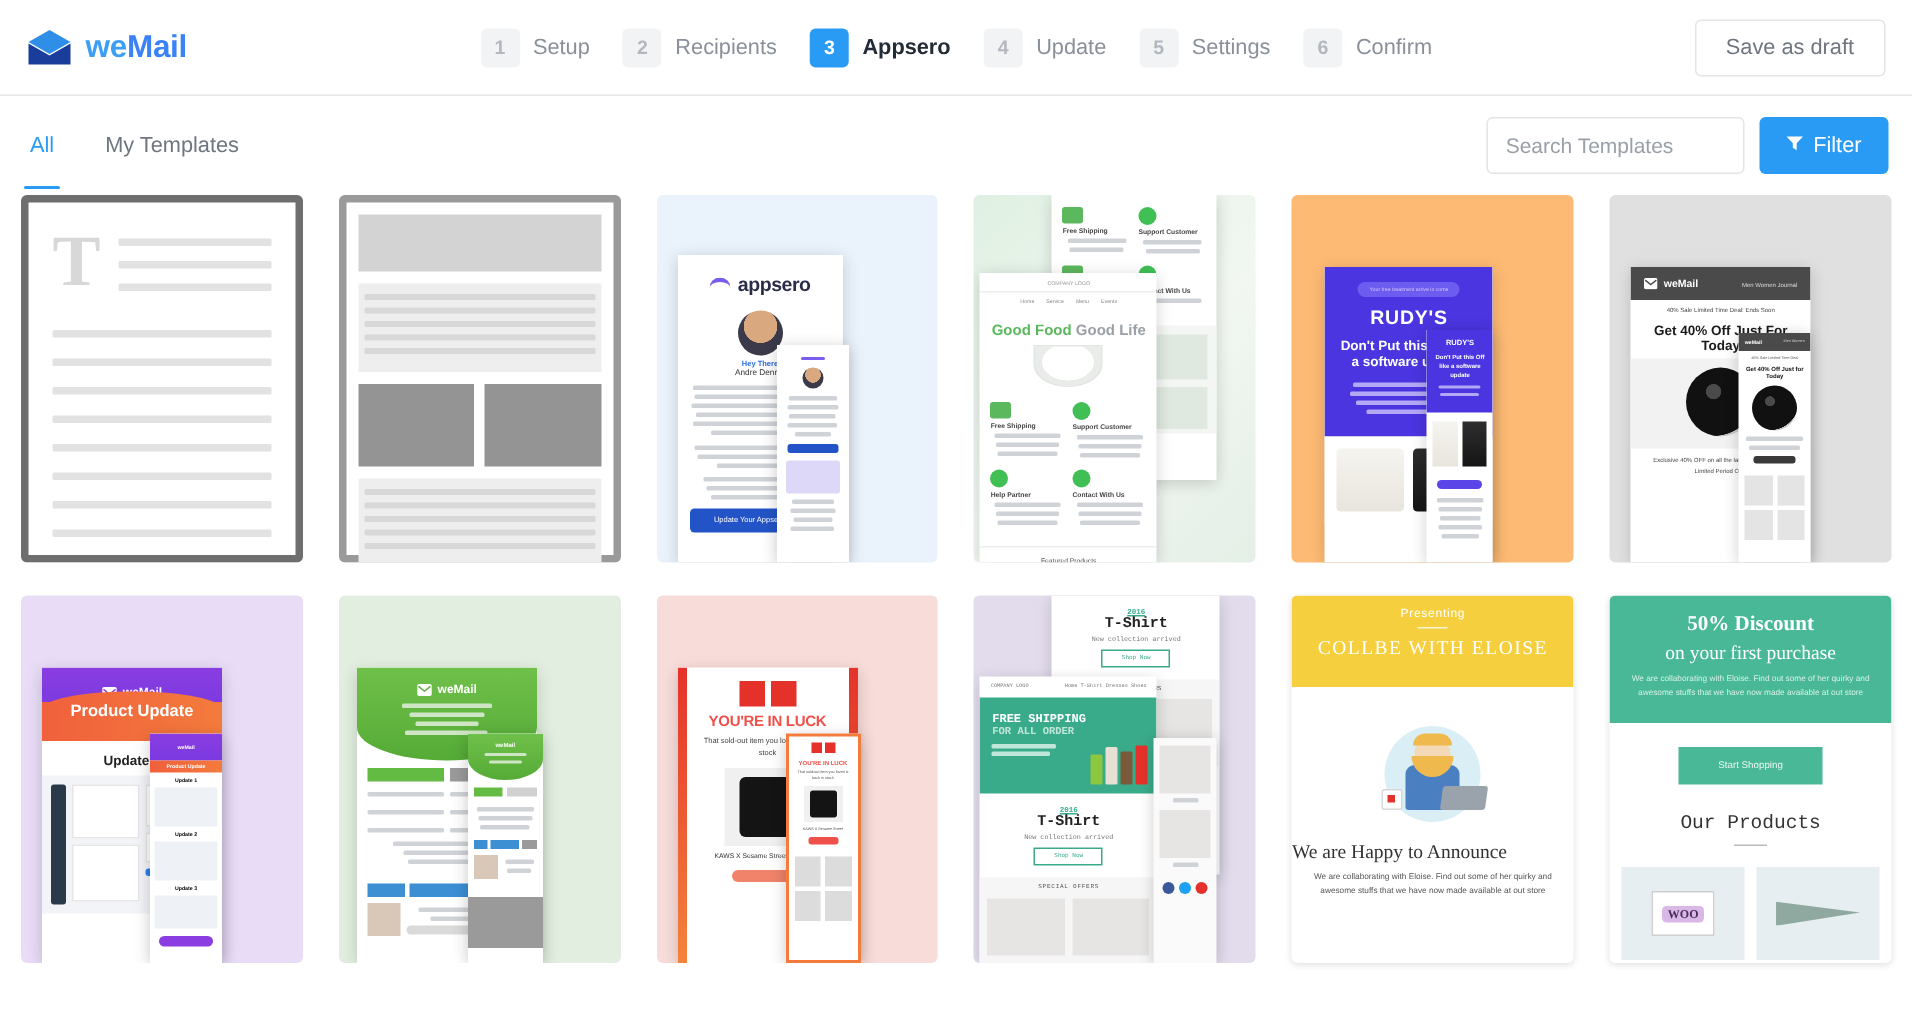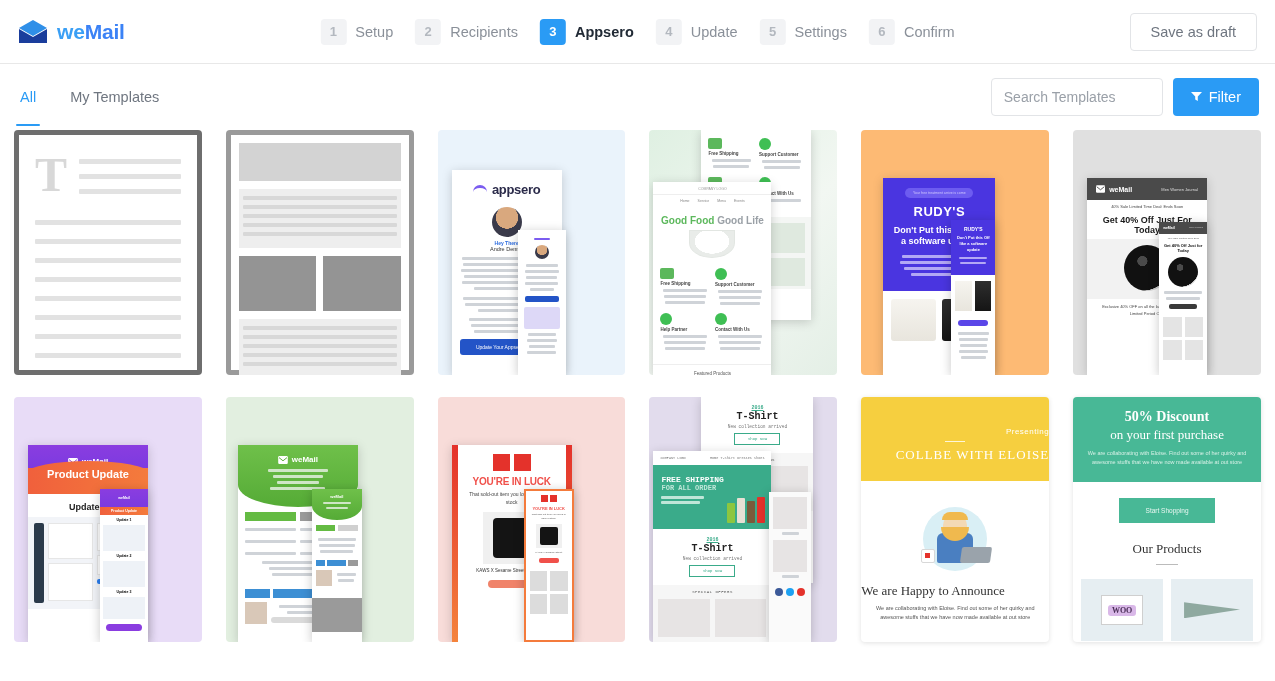--- a/index.html
+++ b/index.html
@@ -230,21 +230,21 @@
   .fs-bags { position:absolute; right:6px; bottom:6px; display:flex; gap:2px; align-items:flex-end; }
   .fs-bag { width:8px; border-radius:1px; }
   .fs-year { text-align:center; color:#3aab8a; font-size:5px; font-weight:bold; margin-top:8px; text-decoration:underline; }
   .fs-tsh { text-align:center; font-size:10px; font-weight:bold; color:#222; }
   .fs-small { text-align:center; font-size:4.5px; color:#777; margin:2px 0 4px; }
   .fs-btn { width:46px; margin:0 auto; border:1px solid #3aab8a; color:#3aab8a; font-size:4px;
             text-align:center; padding:3px 0; }
 
   
   .c-eloise { background: #fff; box-shadow: 0 1px 5px rgba(0,0,0,.12); }
-  .el-head { background:#f6cf3f; padding:30px 0 18px; text-align:right; }
+  .el-head { background:#f6cf3f; padding:7px 0 18px; text-align:center; }
   .el-pre { color:#fff; font-size:8px; letter-spacing:.5px; }
   .el-rule { width:20px; height:1px; background:#fff; margin:5px auto; opacity:.8; }
   .el-title { color:#fff; font-size:13px; font-family:"Liberation Serif", serif; letter-spacing:1px; }
   .el-ill { width:84px; height:74px; margin:22px auto 6px; position:relative; }
   .el-circle { position:absolute; left:10px; top:4px; width:64px; height:64px; border-radius:50%; background:#d9eff5; }
   .el-body { position:absolute; left:24px; top:30px; width:36px; height:30px; background:#4a7fc1; border-radius:6px 6px 2px 2px; }
   .el-head2 { position:absolute; left:30px; top:12px; width:24px; height:22px; background:#f3d9b5; border-radius:10px; }
   .el-hair { position:absolute; left:29px; top:9px; width:26px; height:8px; background:#f0b94e; border-radius:10px 10px 0 0; }
   .el-beard { position:absolute; left:28px; top:24px; width:28px; height:14px; background:#f0b94e; border-radius:0 0 14px 14px; }
   .el-laptop { position:absolute; left:48px; top:44px; width:30px; height:16px; background:#9aa3ab;
@@ -256,21 +256,21 @@
   .el-p { text-align:center; font-size:5.5px; color:#555; line-height:1.6; padding:5px 14px 0; }
 
   
   .c-disc { background: #fff; box-shadow: 0 1px 5px rgba(0,0,0,.12); }
   .dc-head { background:#48b896; padding:12px 10px 14px; text-align:center; }
   .dc-h1 { color:#fff; font-family:"Liberation Serif", serif; font-size:14px; font-weight:bold; }
   .dc-h2 { color:#fff; font-family:"Liberation Serif", serif; font-size:13px; margin-top:2px; }
   .dc-p { color:#d6f0e6; font-size:5.5px; line-height:1.7; margin-top:6px; padding: 0 4px; }
   .dc-btn { background:#48b896; color:#e9f7f1; font-size:6.5px; text-align:center;
             width:96px; padding:9px 0; margin:16px auto 0; }
-  .dc-h3 { text-align:center; font-family:Liberation Serif, serif; font-size:13px; color:#333; margin-top:18px; }
+  .dc-h3 { text-align:center; font-family:Liberation Mono, monospace; font-size:13px; color:#333; margin-top:18px; }
   .dc-rule { width:22px; height:1.5px; background:#bbb; margin:7px auto 0; }
   .dc-prods { display:flex; gap:8px; padding:14px 8px 0; }
   .dc-prod { flex:1; height:62px; background:#e6eef2; display:flex; align-items:center; justify-content:center; }
   .dc-woo { width:42px; height:30px; background:#fff; border:1px solid #cfcfcf;
             display:flex; align-items:center; justify-content:center; }
   .dc-woo span { background:#d9b8e8; color:#4a2e57; font-size:8px; font-weight:bold;
                  padding:1px 4px; border-radius:3px; font-family:"Liberation Serif", serif; }
   .dc-flag { width:56px; height:16px; background:#8fa9a0; clip-path: polygon(0 0, 100% 45%, 0 100%);
              position:relative; }
 </style>

